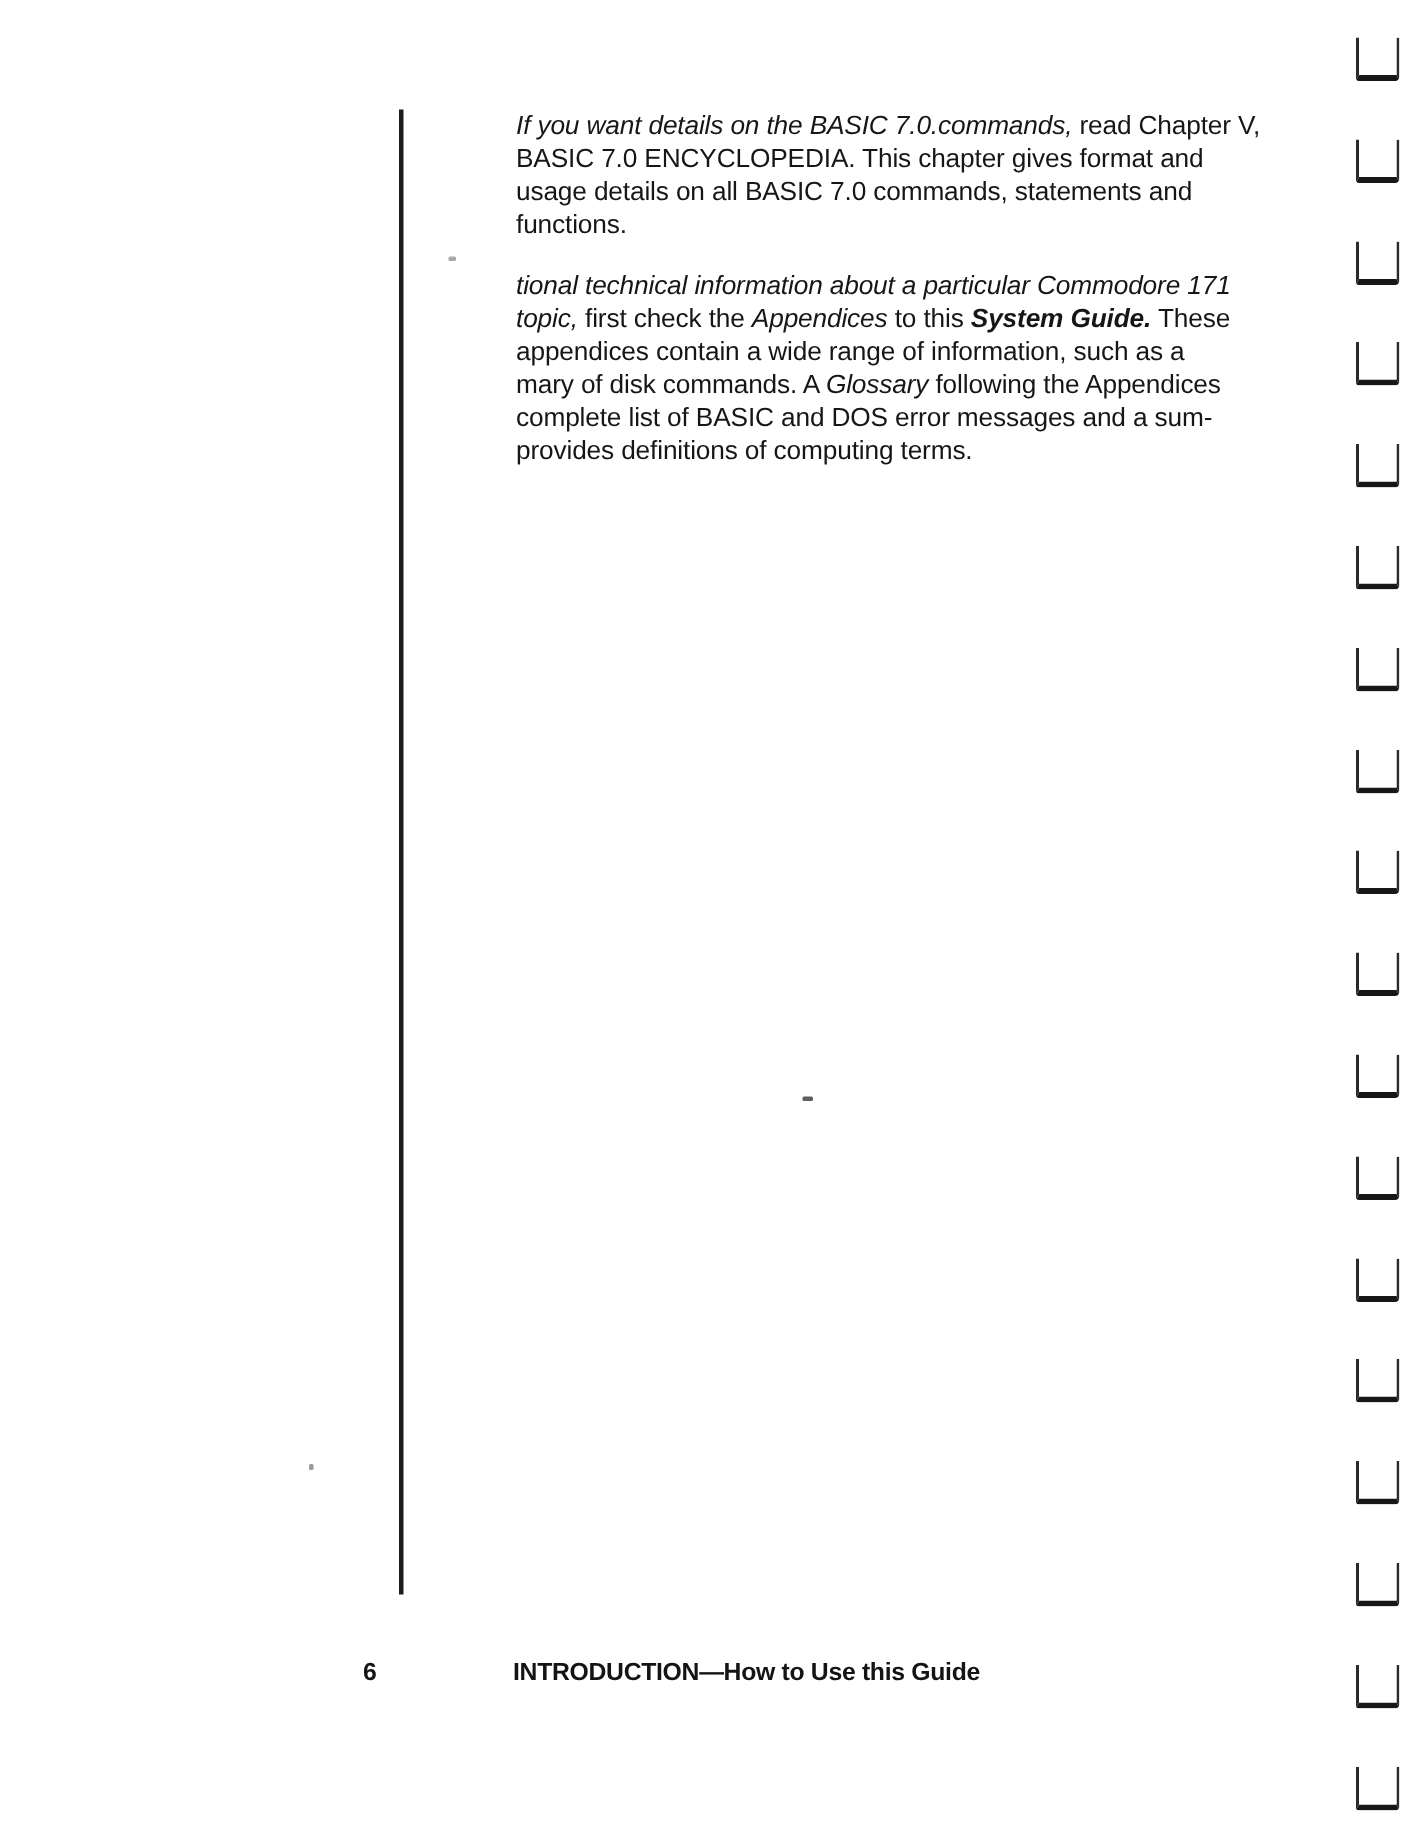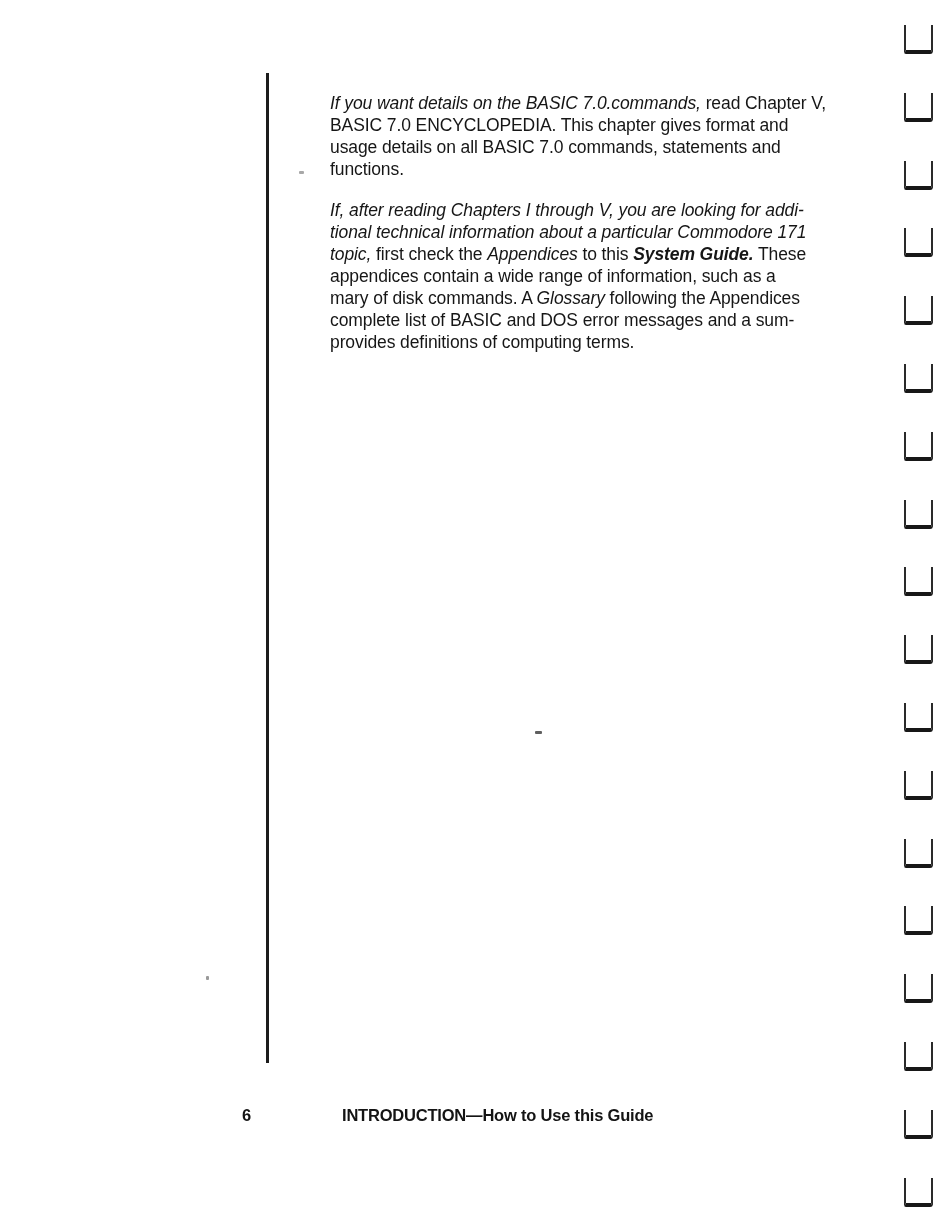--- a/index.html
+++ b/index.html
@@ -22,23 +22,22 @@
     left: 266px;
     top: 73px;
     width: 3px;
     height: 990px;
     background: #1c1c1c;
   }
   
   .body-text {
     position: absolute;
     top: 72px;
-    left: 0;
+    left: 14px;
     right: 0;
-    margin-top: 20px;
   }
   .para {
     font-size: 17.5px;
     line-height: 22px;
     letter-spacing: -0.1px;
     margin-bottom: 19px;
     color: #161616;
   }
   .para.deep { margin-left: 330px; }
   .para.shallow { margin-left: 287px; }
@@ -102,21 +101,20 @@
   <div class="vrule"></div>
 
   <main class="body-text">
       <div class="para deep">
         <div class="line"><span class="seg-i">If you want details on the BASIC 7.0.commands,</span><span class="seg-r"> read Chapter V,</span></div>
         <div class="line"><span class="seg-r">BASIC 7.0 ENCYCLOPEDIA. This chapter gives format and</span></div>
         <div class="line"><span class="seg-r">usage details on all BASIC 7.0 commands, statements and</span></div>
         <div class="line"><span class="seg-r">functions.</span></div>
       </div>
       <div class="para deep">
-        <div class="line"><span class="seg-i">If, after reading Chapters I through V, you are looking for addi-</span></div>
         <div class="line"><span class="seg-i">tional technical information about a particular Commodore 171</span></div>
         <div class="line"><span class="seg-i">topic,</span><span class="seg-r"> first check the </span><span class="seg-i">Appendices</span><span class="seg-r"> to this </span><span class="seg-bi">System Guide.</span><span class="seg-r"> These</span></div>
         <div class="line"><span class="seg-r">appendices contain a wide range of information, such as a</span></div>
         <div class="line"><span class="seg-r">mary of disk commands. A </span><span class="seg-i">Glossary</span><span class="seg-r"> following the Appendices</span></div>
         <div class="line"><span class="seg-r">complete list of BASIC and DOS error messages and a sum-</span></div>
         <div class="line"><span class="seg-r">provides definitions of computing terms.</span></div>
       </div>
     </main>
 
   <div class="footer">

